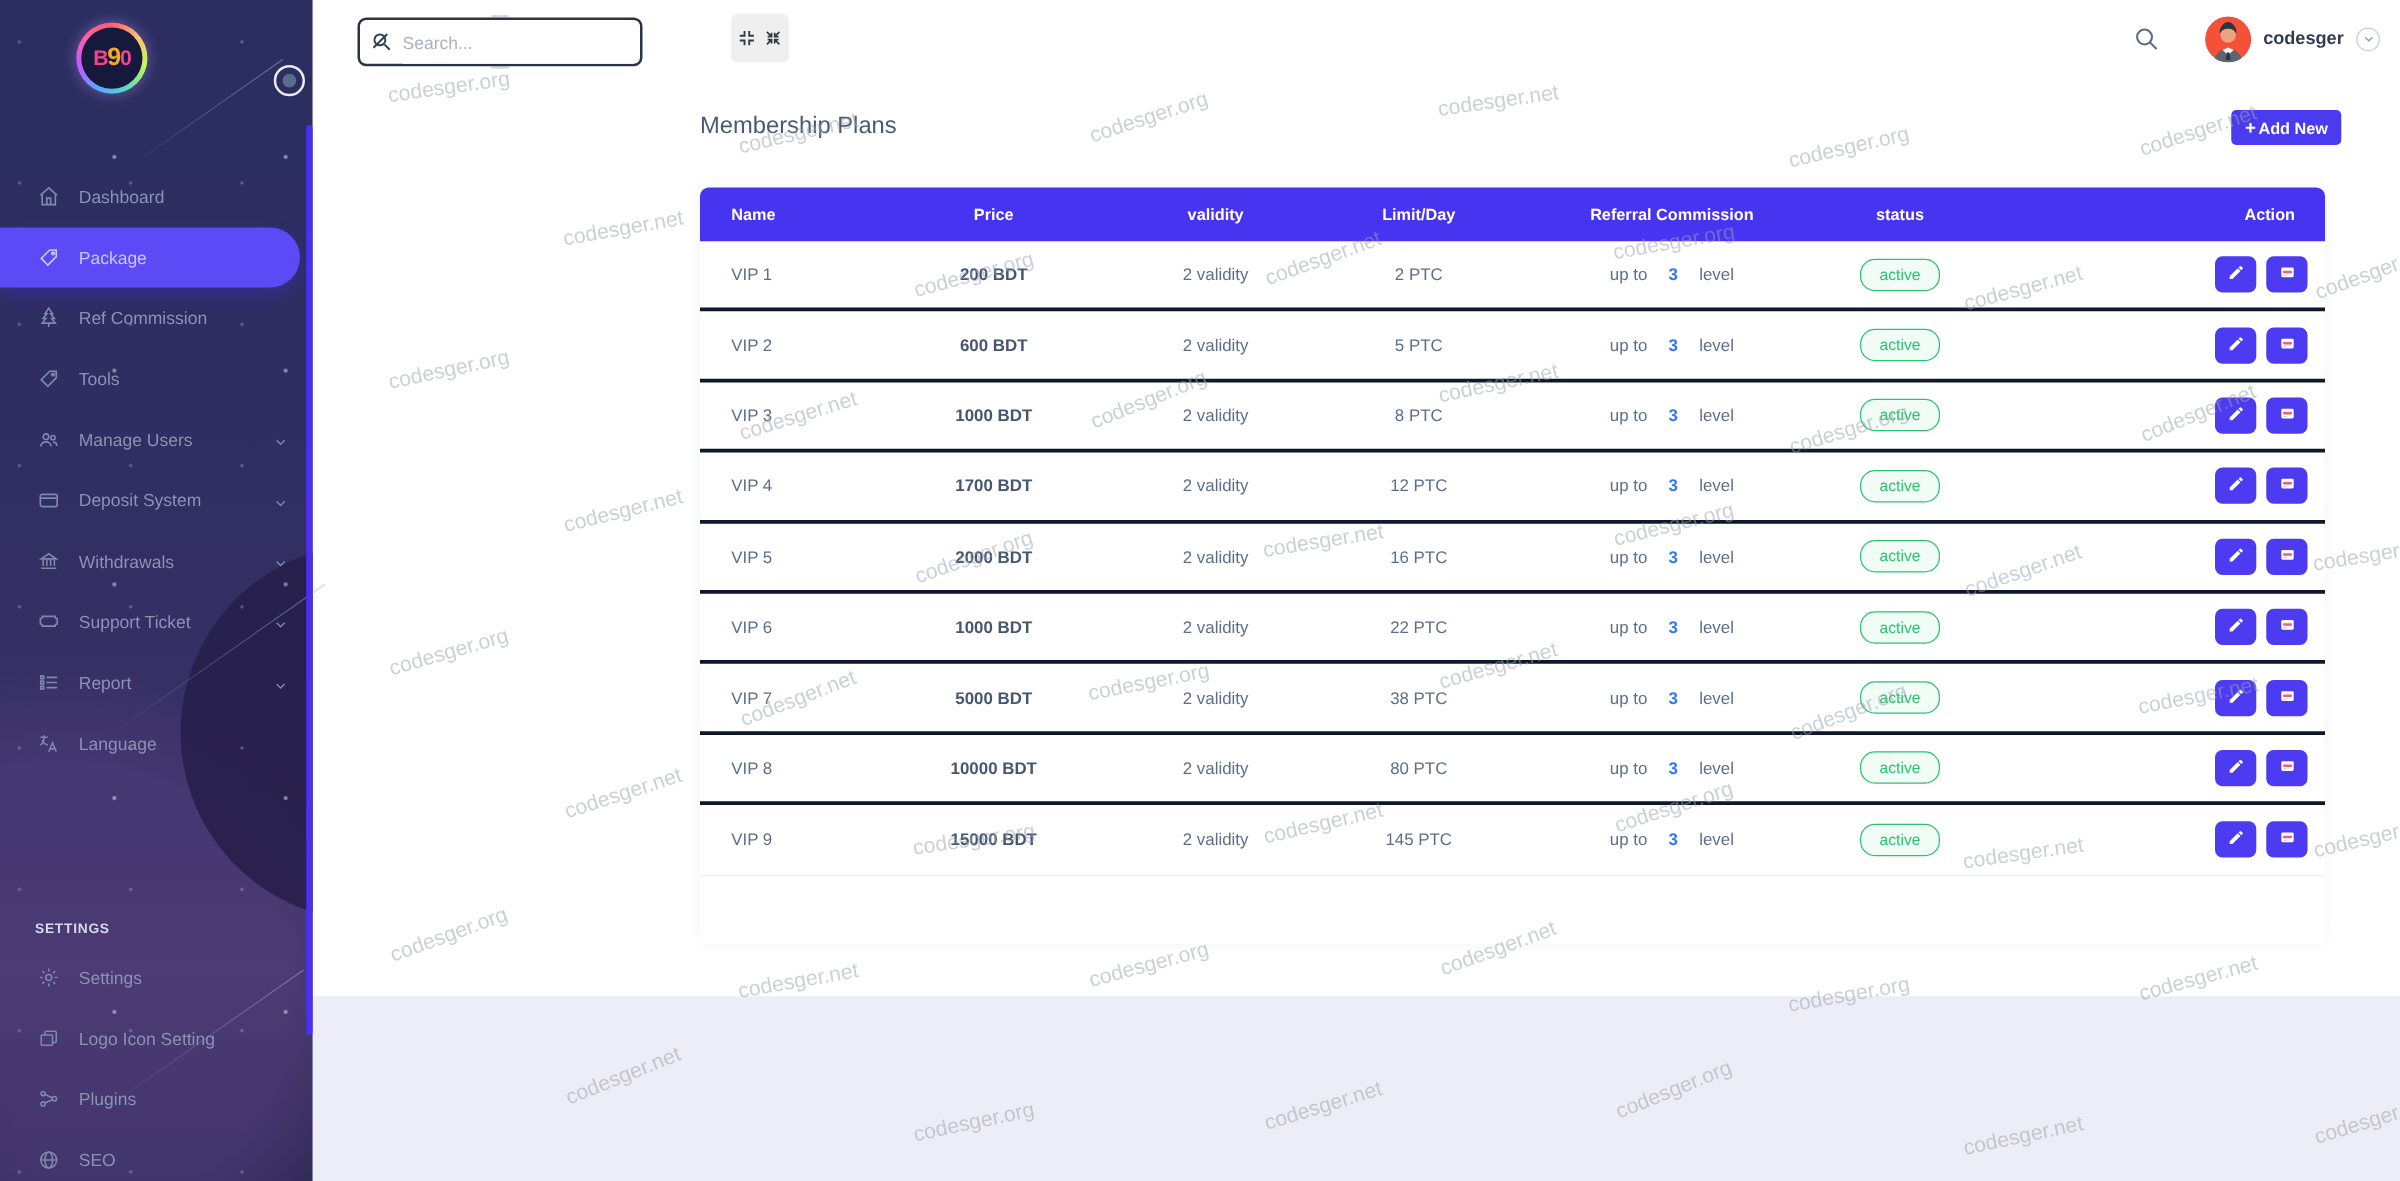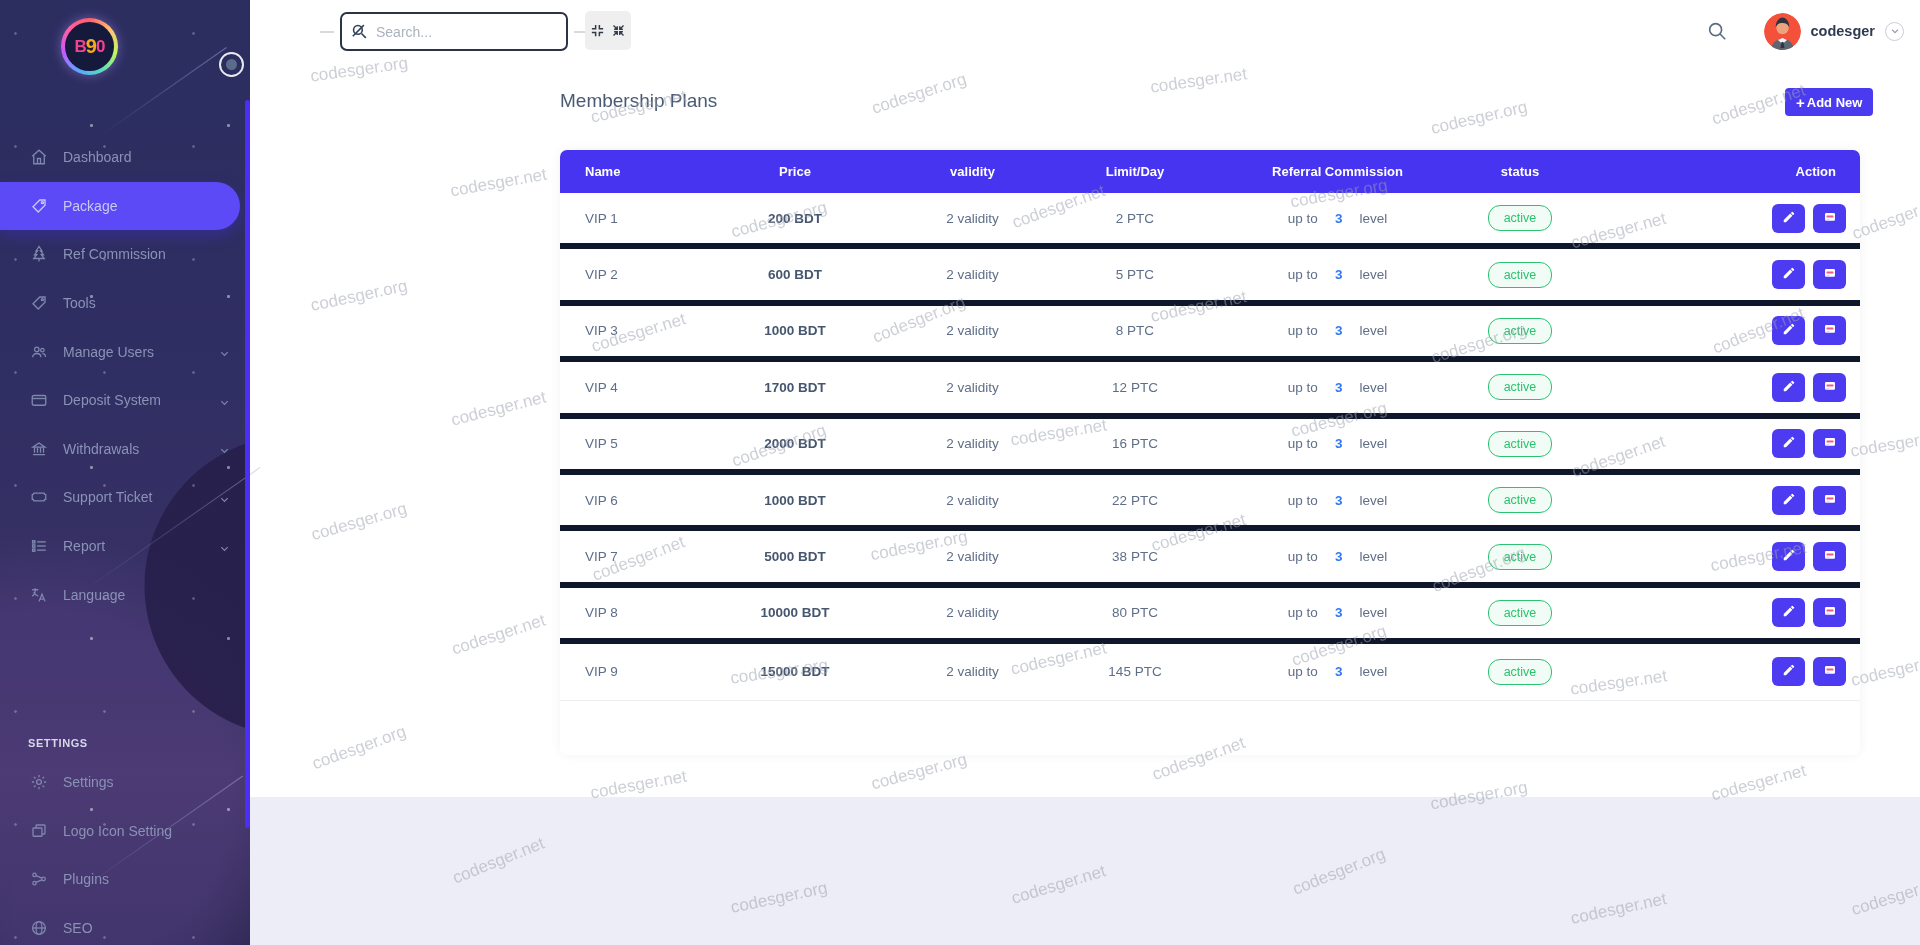--- a/index.html
+++ b/index.html
@@ -54,21 +54,21 @@
   .nav-item.active .nico, .nav-item.active .chev { color:#c9c8f2; }
 
   .section-label { position:absolute; left:28px; top:737px; font-size:11px; font-weight:bold; letter-spacing:.6px; color:#d6d9ea; }
   .nav.settings { top:758px; }
 
   
   .main { position:absolute; left:250px; top:0; width:1670px; height:945px; background:#fff; }
   .footer-strip { position:absolute; left:0; top:797px; width:1670px; height:148px; background:#ecedf6; }
 
   .topbar { position:absolute; left:0; top:0; width:1670px; height:62px; background:#fff; }
-  .search-wrap { position:absolute; left:64px; top:12px; display:flex; align-items:center; }
+  .search-wrap { position:absolute; left:36px; top:12px; display:flex; align-items:center;flex-direction:column; }
   .dash { width:14px; height:2px; background:#d8dade; margin:0 6px; }
   .search-box { position:relative; width:228px; height:39px; border:2px solid #2b3346; border-radius:7px; background:#fff; }
   .search-box input { position:absolute; left:34px; top:0; width:185px; height:35px; border:none; outline:none; font-size:14px;
     color:#3f4f69; font-family:"Liberation Sans",sans-serif; }
   .search-box input::placeholder { color:#aab2bd; }
   .search-box .sicon { position:absolute; left:8px; top:8px; width:19px; height:19px; color:#30405c; }
 
   .fs-box { position:absolute; left:335px; top:11px; width:46px; height:39px; background:#efefef; border-radius:5px;
     display:flex; align-items:center; justify-content:center; gap:6px; }
   .fs-box .fsi { width:15px; height:15px; color:#333a46; cursor:pointer; }
@@ -87,21 +87,21 @@
     font-family:"Liberation Sans",sans-serif; }
   .add-new-btn .plus { font-size:15px; font-weight:bold; }
 
   .card { position:absolute; left:310px; top:150px; width:1300px; height:605px; background:#fff; border-radius:7px;
     box-shadow:0 0 12px rgba(40,40,80,.05); }
   .tgrid { display:grid; grid-template-columns:140px 190px 165px 160px 245px 120px 1fr; align-items:center; }
   .thead { height:43px; background:#4634f1; border-radius:7px 7px 0 0; color:#fff; font-size:13px; font-weight:bold; }
   .thead .c1 { padding-left:25px; }
   .c2,.c3,.c4,.c5,.c6 { text-align:center; }
   .c7 { text-align:right; padding-right:24px; }
-  .trow { height:56.4px; border-bottom:6px solid #0f172a; font-size:13.5px; color:#5f6e88; }
+  .trow { height:56.4px; border-bottom:3px solid #0f172a; font-size:13.5px; color:#5f6e88; }
   .trow:last-child { border-bottom:1px solid #eceef1; }
   .trow .c1 { padding-left:25px; }
   .trow .price { font-weight:bold; color:#47566f; }
   .ref-cell { display:flex; justify-content:center; align-items:center; gap:17px; }
   .ref-level { color:#3178f6; font-weight:bold; }
   .badge { display:inline-block; padding:5px 15px; border:1px solid #2bc36f; color:#2bc36f; background:#f0fcf5;
     border-radius:12px; font-size:12.5px; }
   .action-cell { display:flex; justify-content:flex-end; gap:8px; padding-right:14px; }
   .abtn { width:33px; height:29px; background:#4d3bf2; border:none; border-radius:6px; cursor:pointer;
     display:flex; align-items:center; justify-content:center; }

